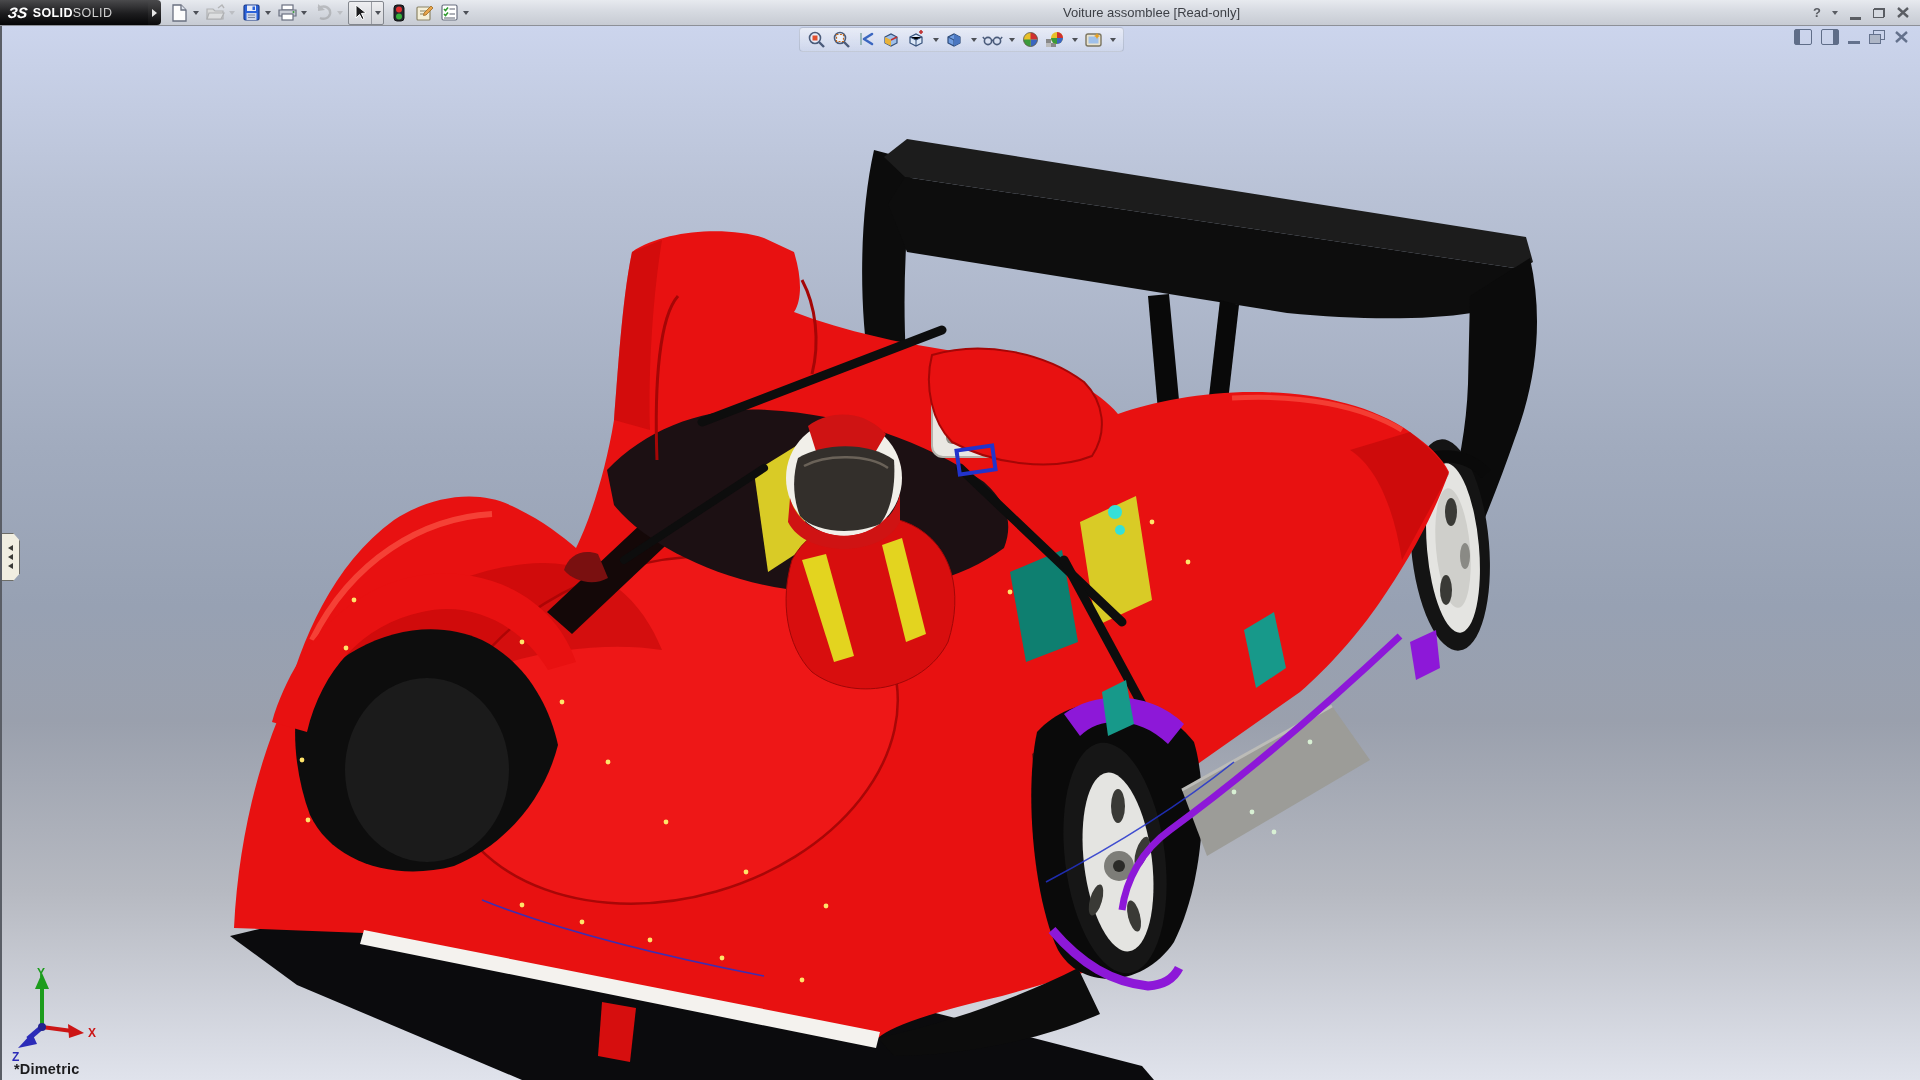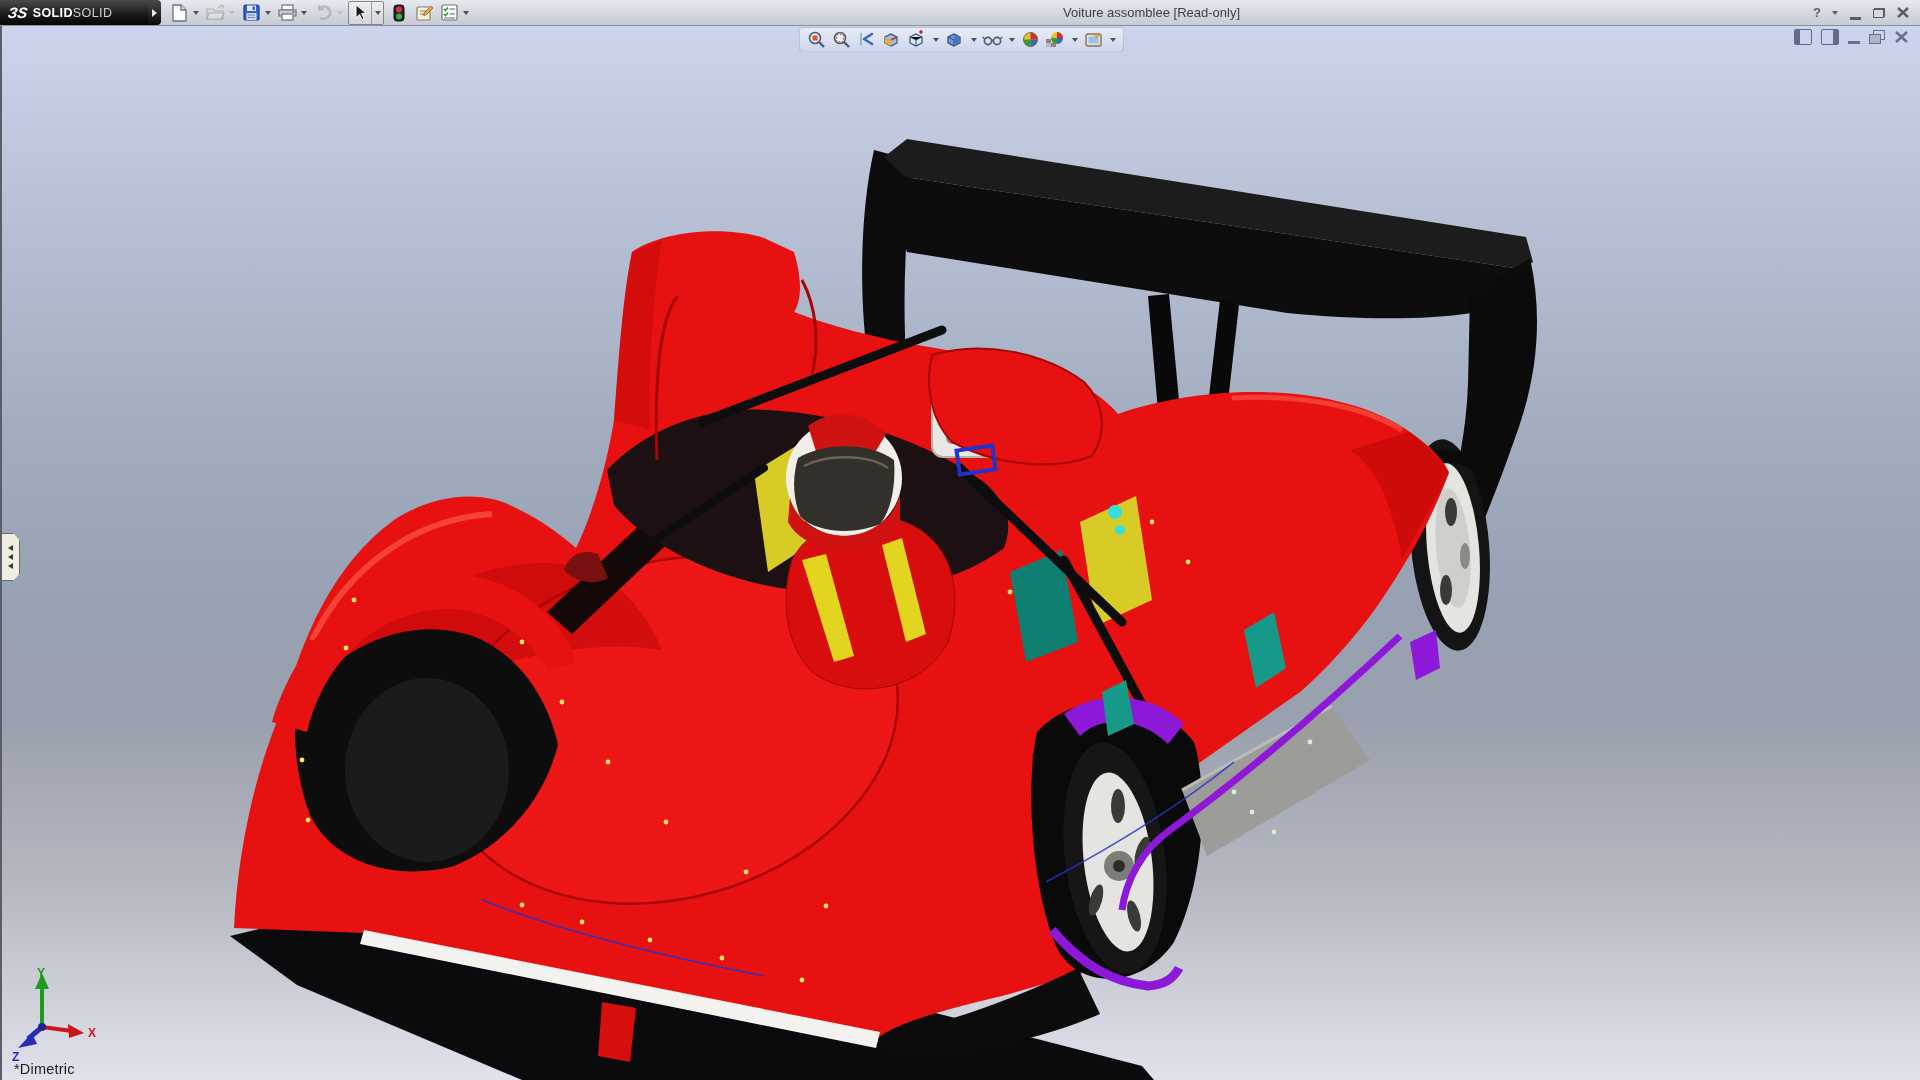--- a/index.html
+++ b/index.html
@@ -61,21 +61,21 @@
   .dc-restore .r1{position:absolute;right:0;top:0;width:10px;height:8px;border:1.6px solid #64718c;}
   .dc-restore .r2{position:absolute;left:0;bottom:0;width:10px;height:8px;border:1.6px solid #64718c;background:#aeb6c6;}
 
   
   .left-tab{position:absolute;left:0px;top:508px;width:17px;height:46px;background:#f1eee1;border:1px solid #6d6d68;border-left:none;
     clip-path:polygon(0 0,62% 0,100% 16%,100% 84%,62% 100%,0 100%);display:flex;flex-direction:column;align-items:center;justify-content:center;gap:3px;z-index:15;}
   .left-tab i{width:0;height:0;border-right:5px solid #3a3a36;border-top:3.5px solid transparent;border-bottom:3.5px solid transparent;}
 
   
   .triad{position:absolute;left:4px;top:940px;z-index:10;}
-  .view-label{position:absolute;left:12px;top:1036px;font-size:14.5px;font-weight:normal;color:#1b1b1d;z-index:10;letter-spacing:.2px;}
+  .view-label{position:absolute;left:12px;top:1036px;font-size:14.5px;font-weight:bold;color:#1b1b1d;z-index:10;letter-spacing:.2px;}
 </style>
 </head>
 <body>
 
 <div class="viewport">
 
   <svg class="model-svg" width="1920" height="1055" viewBox="0 25 1920 1055">
 
     <g>
       <path d="M228,936 L410,893 L575,928 L775,973 L985,1026 L1140,1066 L1152,1080 L520,1080 L295,985 Z" fill="#0b0b0d"></path>

